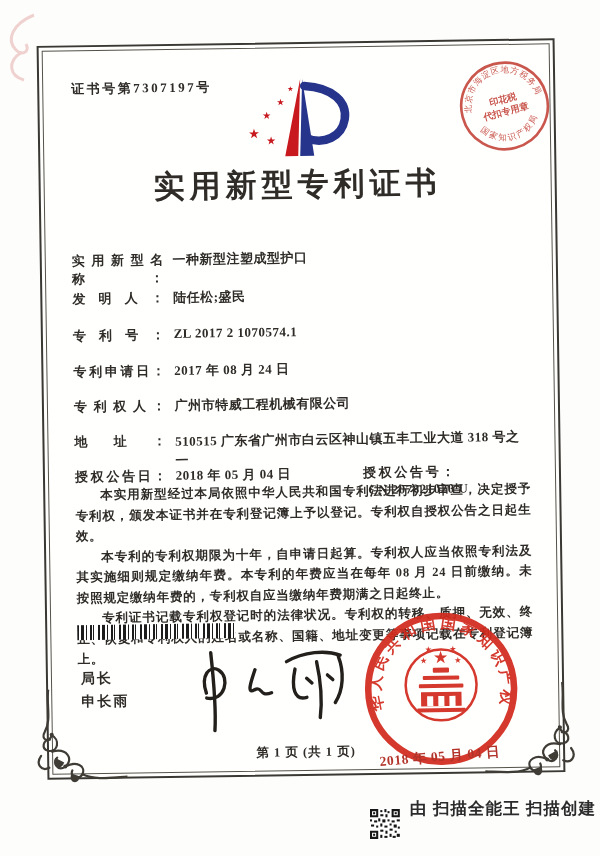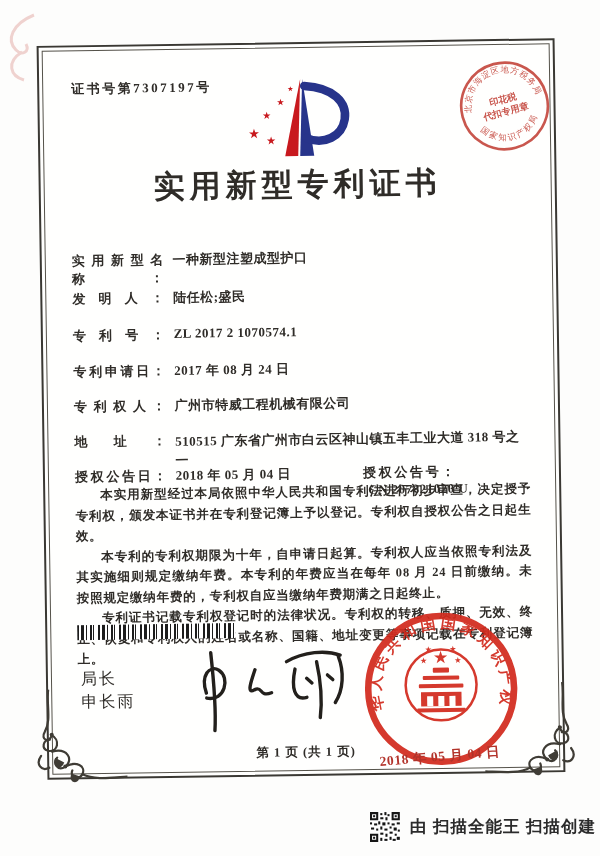--- a/index.html
+++ b/index.html
@@ -51,28 +51,28 @@
     letter-spacing:.8px;text-align:justify;text-indent:2em;
   }
   
   .barcode{
     position:absolute;left:30px;top:578px;width:158px;height:15px;
     background:repeating-linear-gradient(90deg,
       #1c1c1c 0 2px,#fff 2px 4px,#1c1c1c 4px 7px,#fff 7px 9px,
       #1c1c1c 9px 10px,#fff 10px 13px,#1c1c1c 13px 15px,#fff 15px 16px,
       #1c1c1c 16px 17px,#fff 17px 21px);
   }
-  .signer{position:absolute;left:33px;top:620px;font-size:16px;font-weight:400;letter-spacing:2px;line-height:23px;}
+  .signer{position:absolute;left:33px;top:620px;font-size:14px;font-weight:700;letter-spacing:2px;line-height:23px;}
   .signer span{display:block;}
   .signature{position:absolute;left:128px;top:596px;width:200px;height:92px;}
   .seal{position:absolute;left:312px;top:568px;width:162px;height:162px;opacity:.93;}
   .page-num{position:absolute;left:0;top:700px;width:100%;text-align:center;font-size:12.5px;font-weight:600;letter-spacing:1px;}
   
   .deco-swirl{position:absolute;left:0;top:12px;width:46px;height:72px;opacity:.65;}
-  .scan-footer{position:absolute;left:370px;top:798px;width:226px;height:58px;display:flex;align-items:center;gap:10px;}
+  .scan-footer{position:absolute;left:370px;top:798px;width:226px;height:58px;display:flex;align-items:flex-start;gap:10px;}
   .scan-text{font-family:"Liberation Sans","DejaVu Sans",sans-serif;font-size:16.5px;font-weight:700;color:#2b2b2b;letter-spacing:1px;white-space:nowrap;}
   svg text{font-family:"Liberation Serif","DejaVu Serif",serif;}
 </style>
 </head>
 <body>
 
 <div class="page">
 
   <svg class="deco-swirl" viewBox="0 0 46 72">
     <path d="M 34 3 C 12 12 6 28 16 38 C 22 44 30 40 26 32" fill="none" stroke="#e9bcb8" stroke-width="3"></path>

